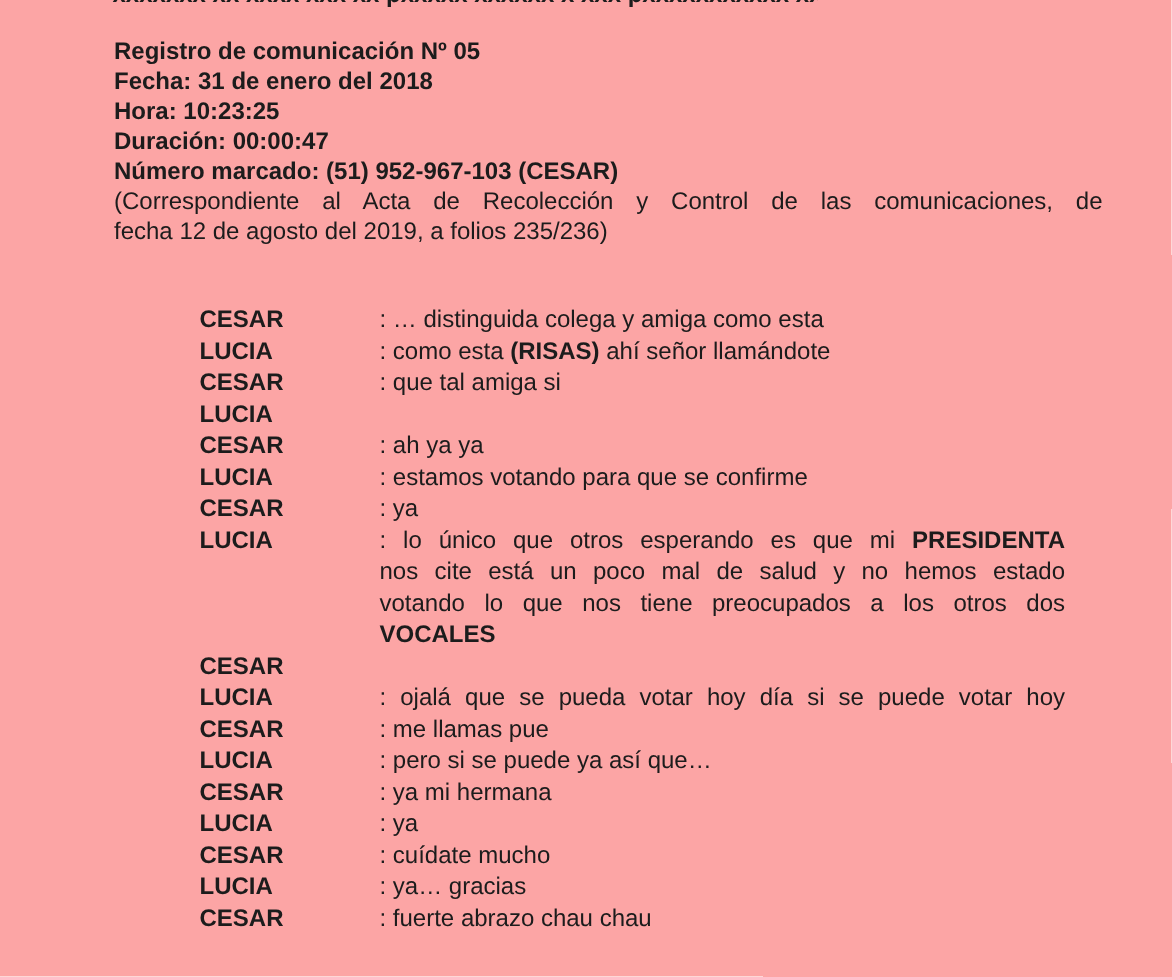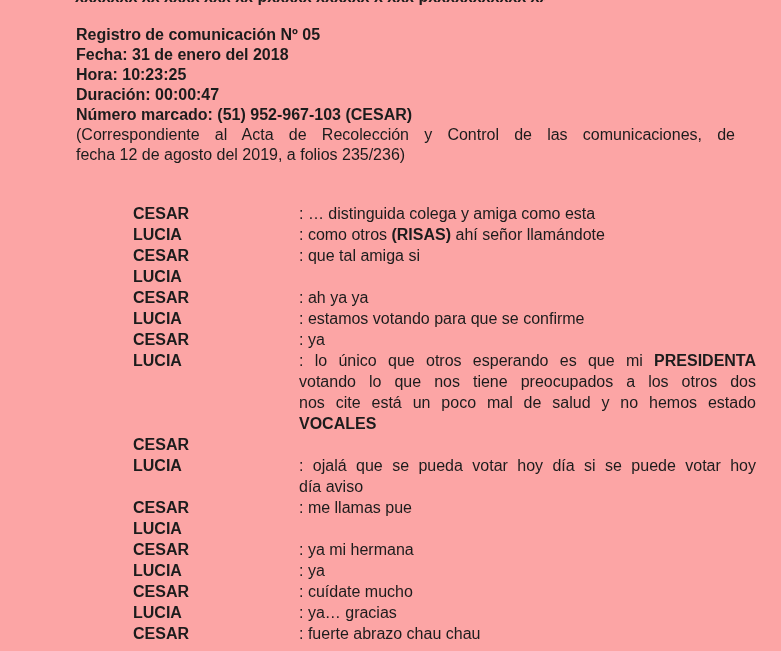--- a/index.html
+++ b/index.html
@@ -30,21 +30,21 @@
   }
   .h-line{font-weight:bold;}
   .just{text-align:justify;text-align-last:justify;}
   
   .dialogue{
     position:absolute;left:133px;top:203px;
     width:577px;line-height:21px;
   }
   .dlg-row{display:flex;align-items:flex-start;}
   .dlg-speaker{flex:0 0 120px;width:120px;font-weight:bold;}
-  .dlg-text{flex:0 0 457px;width:457px;margin-left:46px;}
+  .dlg-text{flex:0 0 457px;width:457px;}
 </style>
 </head>
 <body>
 
 <div class="page">
 
   <div class="top-sliver">
     <span class="sliver-text">xxxxxxx xx xxxx xxx xx pxxxxx xxxxxx x xxx pxxxxxxxxxxx xxxxx</span>
   </div>
 
@@ -63,21 +63,21 @@
   <div class="dialogue" id="dialogue">
       <div class="dlg-row">
         <div class="dlg-speaker">CESAR</div>
         <div class="dlg-text">
           <div><span>: … distinguida colega y amiga como esta</span></div>
         </div>
       </div>
       <div class="dlg-row">
         <div class="dlg-speaker">LUCIA</div>
         <div class="dlg-text">
-          <div><span>: como otros </span><span class="b">(RISAS)</span><span> ahí señor llamándote</span></div>
+          <div><span>: como esta </span><span class="b">(RISAS)</span><span> ahí señor llamándote</span></div>
         </div>
       </div>
       <div class="dlg-row">
         <div class="dlg-speaker">CESAR</div>
         <div class="dlg-text">
           <div><span>: que tal amiga si</span></div>
         </div>
       </div>
       <div class="dlg-row">
         <div class="dlg-speaker">LUCIA</div>
@@ -97,43 +97,45 @@
       <div class="dlg-row">
         <div class="dlg-speaker">CESAR</div>
         <div class="dlg-text">
           <div><span>: ya</span></div>
         </div>
       </div>
       <div class="dlg-row">
         <div class="dlg-speaker">LUCIA</div>
         <div class="dlg-text">
           <div class="just"><span>: lo único que otros esperando es que mi </span><span class="b">PRESIDENTA</span></div>
+          <div class="just"><span>nos cite está un poco mal de salud y no hemos estado</span></div>
           <div class="just"><span>votando lo que nos tiene preocupados a los otros dos</span></div>
-          <div class="just"><span>nos cite está un poco mal de salud y no hemos estado</span></div>
           <div><span class="b">VOCALES</span></div>
         </div>
       </div>
       <div class="dlg-row">
         <div class="dlg-speaker">CESAR</div>
       </div>
       <div class="dlg-row">
         <div class="dlg-speaker">LUCIA</div>
         <div class="dlg-text">
           <div class="just"><span>: ojalá que se pueda votar hoy día si se puede votar hoy</span></div>
-          <div><span>día aviso</span></div>
         </div>
       </div>
       <div class="dlg-row">
         <div class="dlg-speaker">CESAR</div>
         <div class="dlg-text">
           <div><span>: me llamas pue</span></div>
         </div>
       </div>
       <div class="dlg-row">
         <div class="dlg-speaker">LUCIA</div>
+        <div class="dlg-text">
+          <div><span>: pero si se puede ya así que…</span></div>
+        </div>
       </div>
       <div class="dlg-row">
         <div class="dlg-speaker">CESAR</div>
         <div class="dlg-text">
           <div><span>: ya mi hermana</span></div>
         </div>
       </div>
       <div class="dlg-row">
         <div class="dlg-speaker">LUCIA</div>
         <div class="dlg-text">

